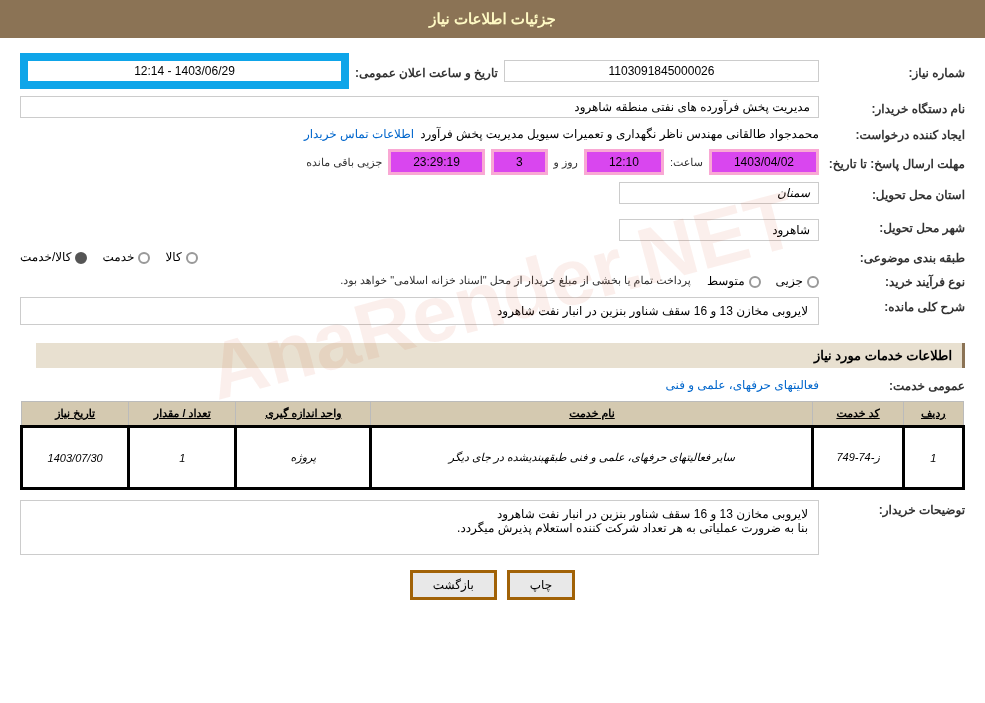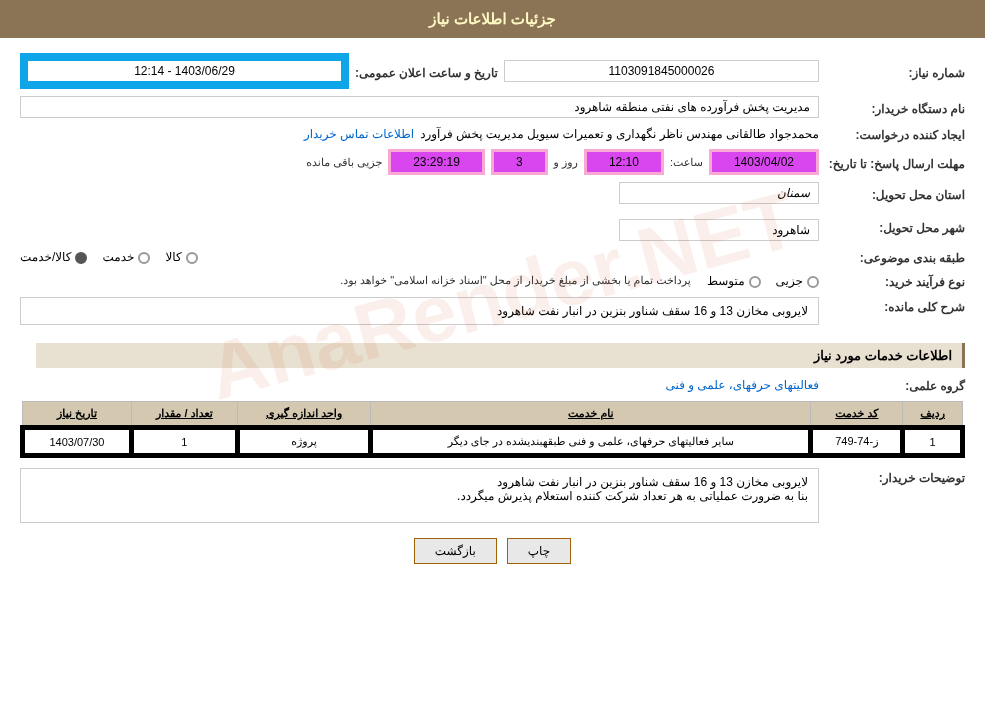--- a/index.html
+++ b/index.html
@@ -87,37 +87,38 @@
       font-size: 11px;
     }
     .services-table th {
       background: #d4c9b0;
       border: 1px solid #bbb;
       padding: 5px 8px;
       text-align: center;
       text-decoration: underline;
     }
     .services-table td {
-      border: 5px solid #000000;
-      padding: 5px 8px;
+      border: 3px solid #000000;
+      padding: 23px 8px;
       text-align: center;
+      font-style: italic;
     }
     .services-table tr:nth-child(even) td {
       background: #f9f9f9;
     }
     .btn-group {
       display: flex;
       justify-content: center;
       gap: 10px;
       margin-top: 15px;
       margin-bottom: 10px;
     }
     .btn {
       padding: 5px 20px;
-      border: 1px solid #a16207;
+      border: 3px solid #a16207;
       background: #e8e8e8;
       cursor: pointer;
       font-size: 12px;
       font-family: Tahoma, Arial, sans-serif;
     }
     .general-desc {
       border: 1px solid #ccc;
       padding: 6px 10px;
       background: #fff;
       margin-bottom: 8px;
@@ -267,21 +268,21 @@
     <div class="row-wrap" style="align-items:flex-start; margin-top:8px;">
       <div class="row-label">شرح کلی مانده:</div>
       <div class="row-content">
         <div class="general-desc">لایروبی مخازن 13 و 16 سقف شناور بنزین در انبار نفت شاهرود</div>
       </div>
     </div>
 
     <div class="section-title">اطلاعات خدمات مورد نیاز</div>
 
     <div class="row-wrap" style="align-items:center;">
-      <div class="row-label">گروه علمی:</div>
+      <div class="row-label">عمومی خدمت:</div>
       <div class="row-content">
         <a class="link-blue" href="#">فعالیتهای حرفهای، علمی و فنی</a>
       </div>
     </div>
 
     <table class="services-table">
       <thead>
         <tr>
           <th>ردیف</th>
           <th>کد خدمت</th>

